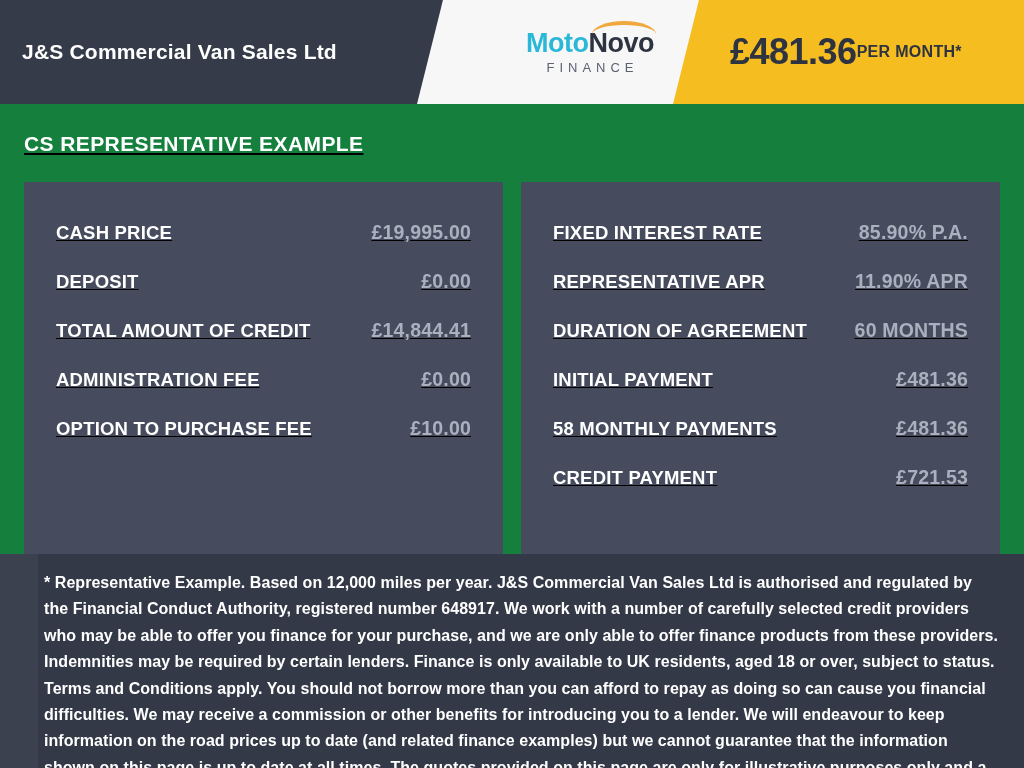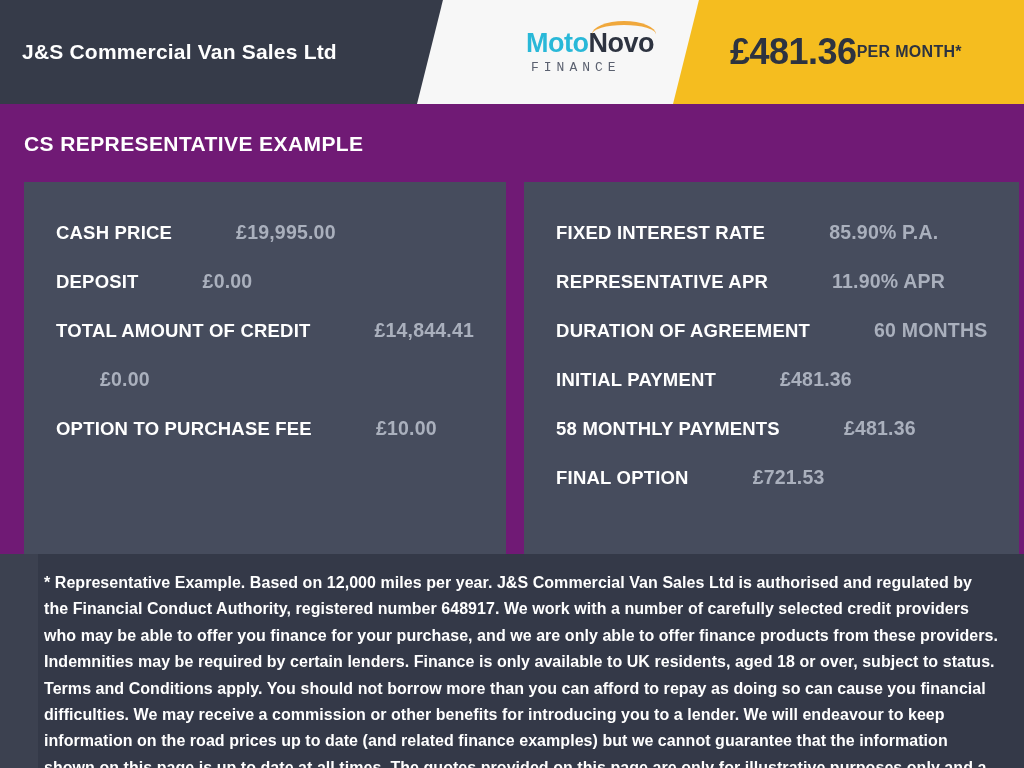--- a/index.html
+++ b/index.html
@@ -53,21 +53,21 @@
     left: 455px;
     top: 0;
     width: 270px;
     height: 104px;
     display: flex;
     align-items: center;
     justify-content: center;
     z-index: 3;
   }
   .logo {
-    text-align: left;
+    text-align: center;
     line-height: 1;
     position: relative;
   }
   .logo-top {
     font-size: 27px;
     font-weight: bold;
     letter-spacing: -0.5px;
     white-space: nowrap;
   }
   .logo-moto { color: #29b8d8; }
@@ -80,21 +80,20 @@
     height: 16px;
     border-top: 4px solid #f0a83c;
     border-radius: 60% 60% 0 0 / 100% 100% 0 0;
   }
   .logo-bottom {
     margin-top: 4px;
     font-size: 13px;
     letter-spacing: 5px;
     color: #5b6170;
     padding-left: 5px;
-    font-family: Liberation Mono, monospace;
   }
   .header-price-wrap {
     position: absolute;
     left: 686px;
     top: 0;
     right: -30px;
     height: 104px;
     background: #f5bd1f;
     transform: skewX(-14deg);
   }
@@ -118,21 +117,22 @@
     font-size: 16px;
     font-weight: bold;
     letter-spacing: .3px;
     text-align: right;
   }
 
   
   .body-area {
     flex: 1;
     padding: 28px 24px 0 24px;
-    background: #701a75;
+    background: #15803d;
+    text-decoration: underline;
   }
   .section-title {
     color: #ffffff;
     font-size: 21px;
     font-weight: bold;
     letter-spacing: .4px;
     margin-bottom: 26px;
   }
   .panels {
     display: flex;
@@ -140,24 +140,23 @@
   }
   .panel {
     flex: 1;
     background: #464c5d;
     padding: 26px 30px 30px 30px;
     min-height: 372px;
   }
   .row {
     display: flex;
     align-items: baseline;
-    justify-content: flex-start;
+    justify-content: space-between;
     padding: 13px 2px;
     white-space: nowrap;
-    gap: 20px;
   }
   .row-label {
     color: #ffffff;
     font-size: 18.5px;
     font-weight: bold;
     letter-spacing: .2px;
   }
   .row-value {
     color: #aab0bd;
     font-size: 19.5px;
@@ -218,20 +217,21 @@
         </div>
         <div class="row">
           <span class="row-label">DEPOSIT</span>
           <span class="row-value">£0.00</span>
         </div>
         <div class="row">
           <span class="row-label">TOTAL AMOUNT OF CREDIT</span>
           <span class="row-value">£14,844.41</span>
         </div>
         <div class="row">
+          <span class="row-label">ADMINISTRATION FEE</span>
           <span class="row-value">£0.00</span>
         </div>
         <div class="row">
           <span class="row-label">OPTION TO PURCHASE FEE</span>
           <span class="row-value">£10.00</span>
         </div>
       </div>
 
       <div class="panel">
         <div class="row">
@@ -248,21 +248,21 @@
         </div>
         <div class="row">
           <span class="row-label">INITIAL PAYMENT</span>
           <span class="row-value">£481.36</span>
         </div>
         <div class="row">
           <span class="row-label">58 MONTHLY PAYMENTS</span>
           <span class="row-value">£481.36</span>
         </div>
         <div class="row">
-          <span class="row-label">FINAL OPTION</span>
+          <span class="row-label">CREDIT PAYMENT</span>
           <span class="row-value">£721.53</span>
         </div>
       </div>
 
     </div>
   </div>
 
   <div class="footer">* Representative Example. Based on 12,000 miles per year. J&amp;S Commercial Van Sales Ltd is authorised and regulated by the Financial Conduct Authority, registered number 648917. We work with a number of carefully selected credit providers who may be able to offer you finance for your purchase, and we are only able to offer finance products from these providers. Indemnities may be required by certain lenders. Finance is only available to UK residents, aged 18 or over, subject to status. Terms and Conditions apply. You should not borrow more than you can afford to repay as doing so can cause you financial difficulties. We may receive a commission or other benefits for introducing you to a lender. We will endeavour to keep information on the road prices up to date (and related finance examples) but we cannot guarantee that the information shown on this page is up to date at all times. The quotes provided on this page are only for illustrative purposes only and a full finance application will have to be made to determine the exact details (all applications are subject to an underwriting decision and are subject to status). J&amp;S Commercial Van Sales Ltd acts as a credit broker and not a lender. Address: The Dye Works, Stockport, SK5 6PH</div>
 
 </div>

